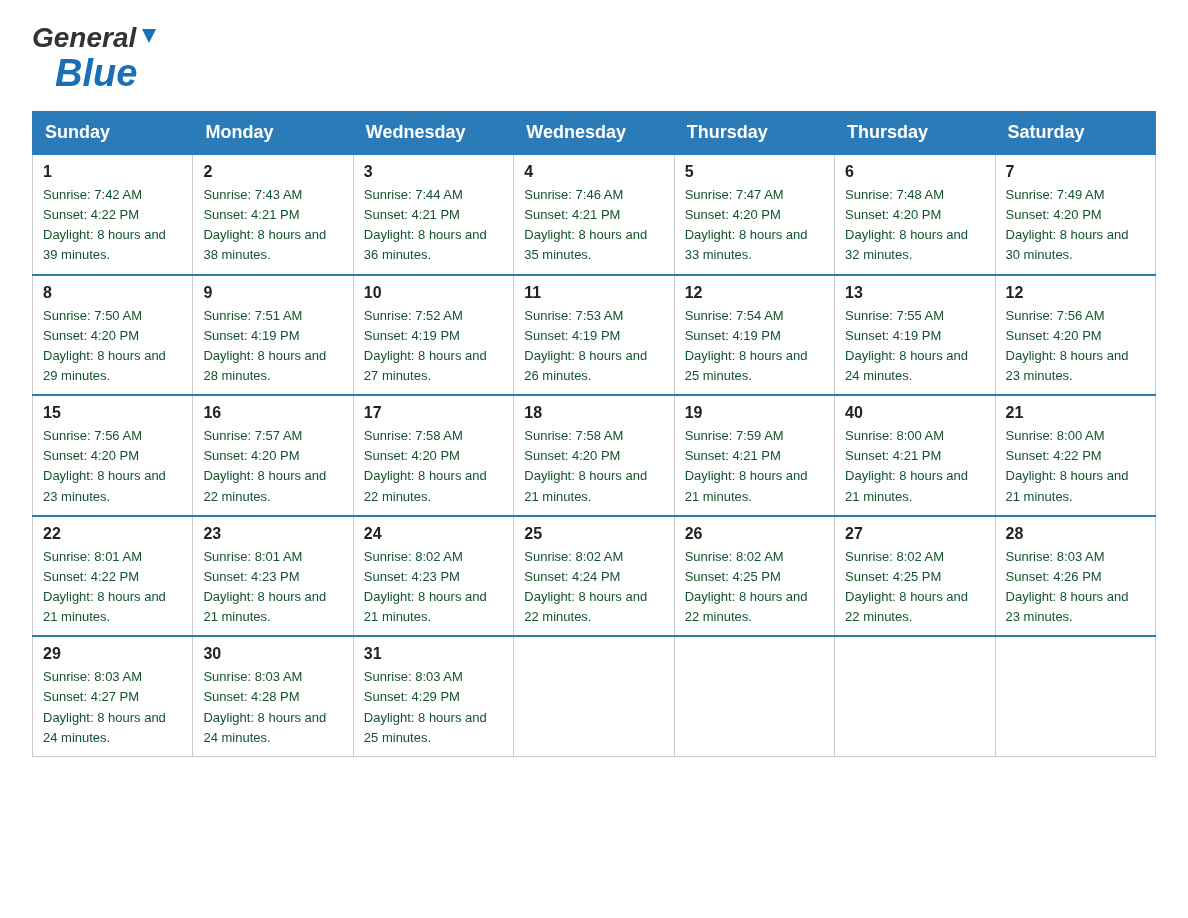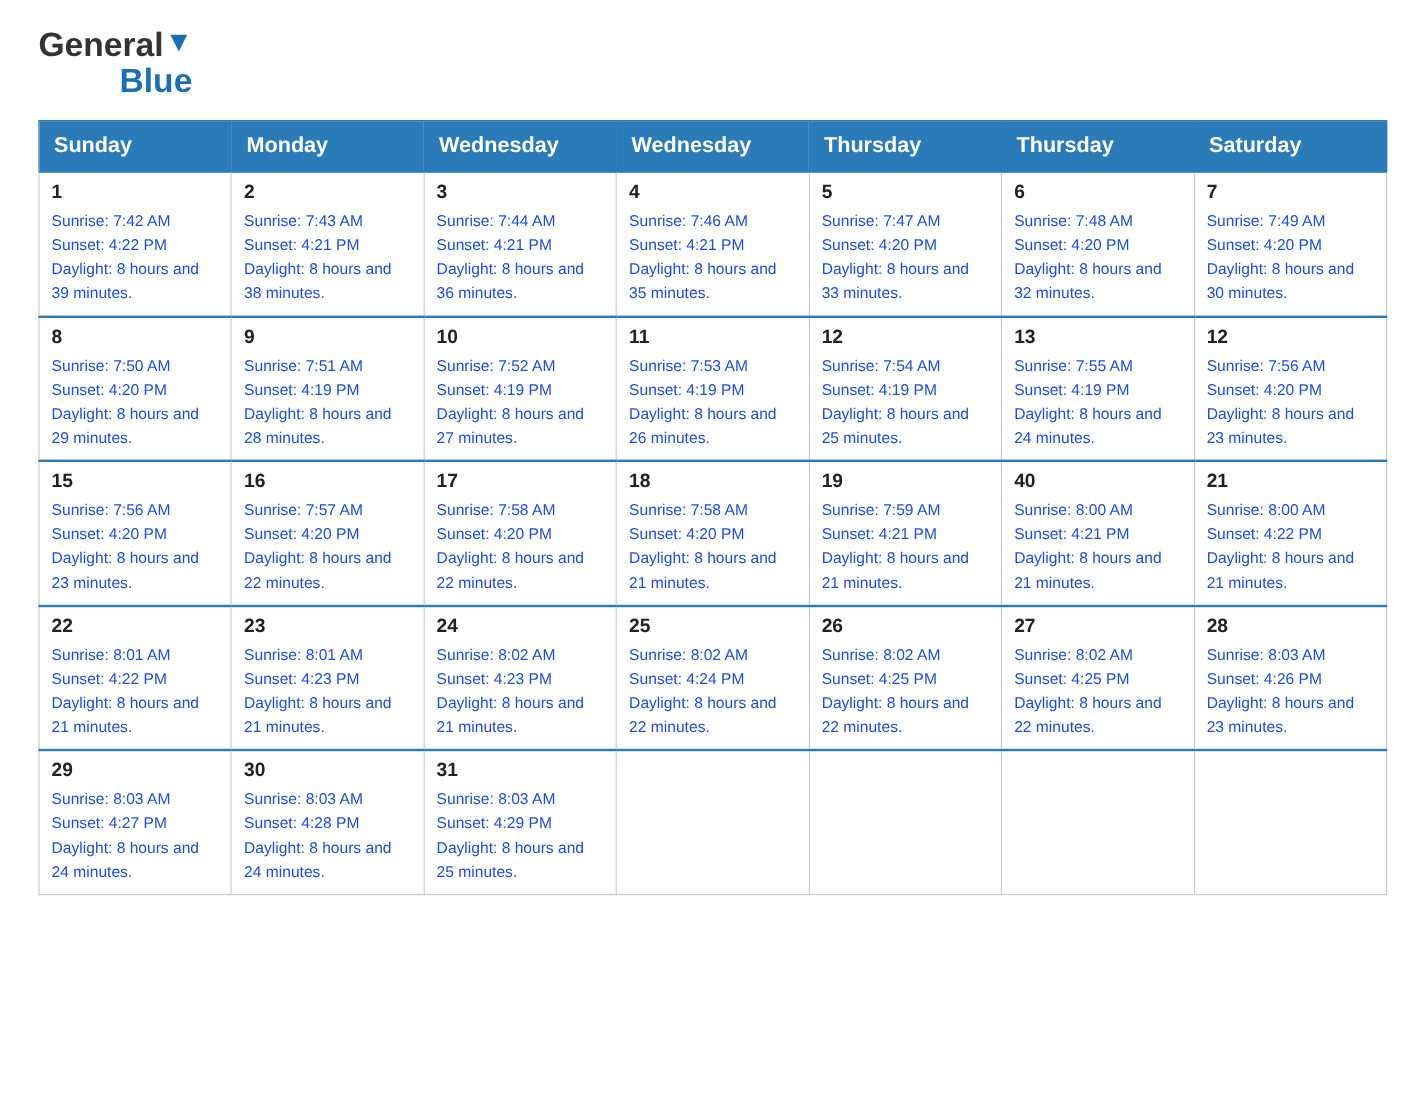--- a/index.html
+++ b/index.html
@@ -12,31 +12,32 @@
     }
     .header-row {
       display: flex;
       justify-content: space-between;
       align-items: flex-start;
       margin-bottom: 8px;
     }
     .logo {
       display: flex;
       flex-direction: column;
-      align-items: flex-end;
+      align-items: center;
+      font-style: italic;
     }
     .logo-text {
       font-size: 28px;
       font-weight: bold;
       color: #333;
       line-height: 1;
     }
     .logo-blue-line {
       color: #1a6fb5;
-      font-size: 28px;
+      font-size: 38px;
       font-weight: bold;
     }
     .title-block {
       text-align: right;
     }
     .month-title {
       font-size: 52px;
       font-weight: bold;
       color: #222;
       line-height: 1.1;
@@ -72,21 +73,21 @@
     }
     .day-number {
       font-size: 16px;
       font-weight: bold;
       margin-bottom: 4px;
       display: block;
     }
     .day-info {
       font-size: 13px;
       line-height: 1.55;
-      color: #1d4ed8;
+      color: #14532d;
     }
     .week-row td {
       border-top: 2px solid #2b7bb9;
     }
     .empty-cell {
       background: #fff;
     }
   </style>
 </head>
 <body>

